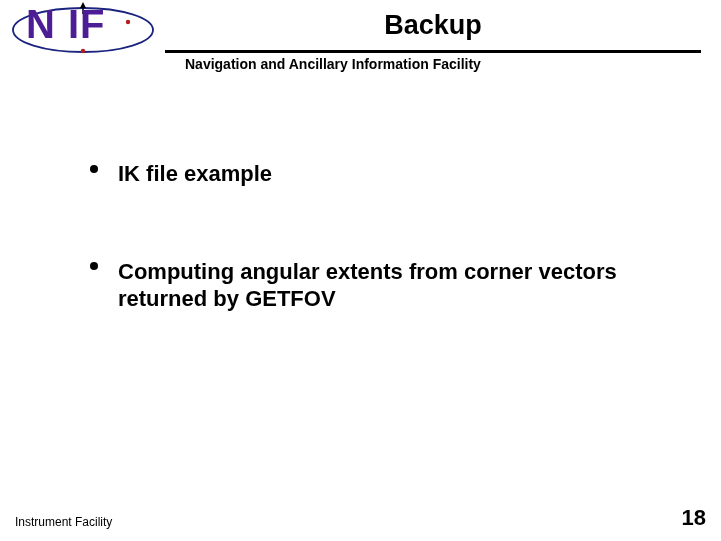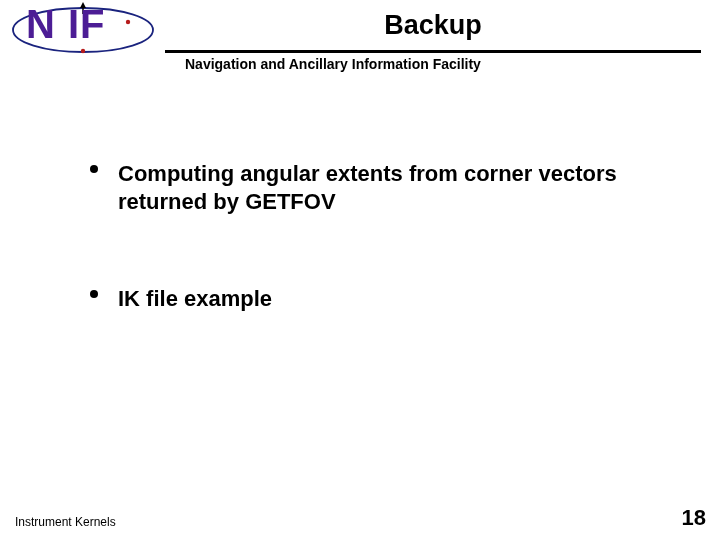--- a/index.html
+++ b/index.html
@@ -46,24 +46,24 @@
     <div class="logo-text"><span>N IF</span></div>
   </div>
 
   <div class="title">Backup</div>
   <div class="rule"></div>
   <div class="subtitle">Navigation and Ancillary Information Facility</div>
 
   <div class="content">
     <div class="bullet">
       <span class="dot"></span>
-      <div class="txt">Computing angular extents from corner vectors returned by GETFOV</div>
+      <div class="txt">IK file example</div>
     </div>
     <div class="bullet">
       <span class="dot"></span>
-      <div class="txt">IK file example</div>
+      <div class="txt">Computing angular extents from corner vectors returned by GETFOV</div>
     </div>
   </div>
 
-  <div class="footer-left">Instrument Kernels</div>
+  <div class="footer-left">Instrument Facility</div>
   <div class="footer-right">18</div>
 
 </div>
 
 </body></html>

